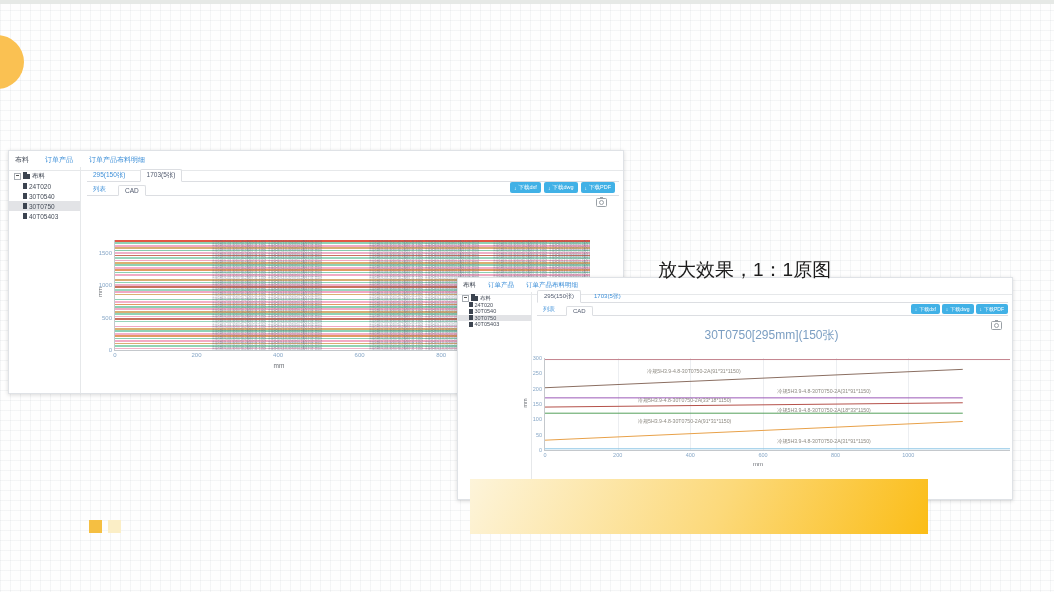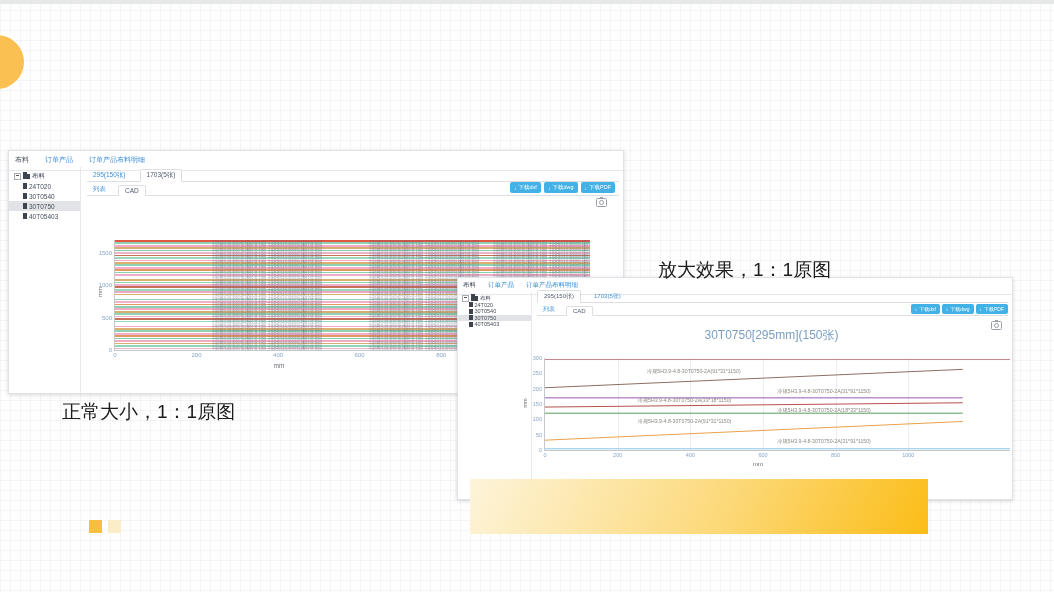--- a/index.html
+++ b/index.html
@@ -440,19 +440,18 @@
         <span class="tick ytick" style="top: 0px;">300</span>
         <span class="tick xtick" style="left: 0px;">0</span>
         <span class="tick xtick" style="left: 72.7px;">200</span>
         <span class="tick xtick" style="left: 145.3px;">400</span>
         <span class="tick xtick" style="left: 218px;">600</span>
         <span class="tick xtick" style="left: 290.6px;">800</span>
         <span class="tick xtick" style="left: 363.3px;">1000</span>
       </div>
   </div>
 
-  <div class="caption normal">正常大小，1：1原图</div>
   <div class="caption zoomed">放大效果，1：1原图</div>
 
   <div class="accent-bar"></div>
   <div class="sq dark"></div>
   <div class="sq light"></div>
 </div>
 
 </body></html>

